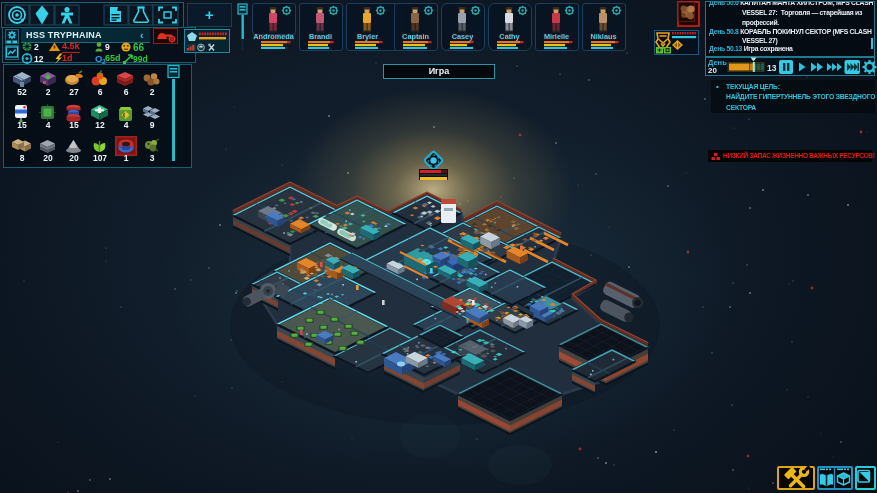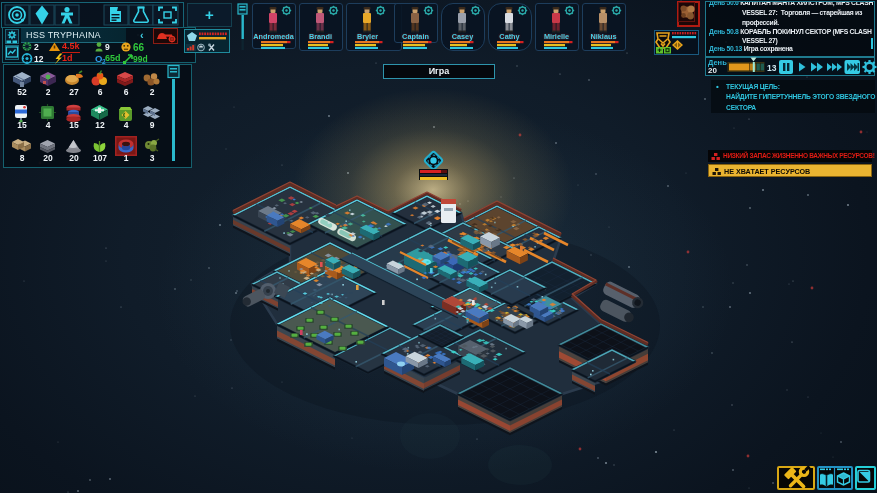--- a/index.html
+++ b/index.html
@@ -1319,21 +1319,21 @@
         <rect x="7.5" y="11.5" width="4.6" height="2.6" fill="#2fc8de"></rect>
       </g>
     </svg>
 
 <div class="abs" style="left:5px;top:45px;width:14px;height:15px;background:#0b1d2d;border:1px solid #1c6476"></div>
 <svg class="abs" style="left:5px;top:45px" width="14" height="15">
       <rect x="1.5" y="2" width="11" height="10" fill="none" stroke="#2fc8de" stroke-width="1.2"></rect>
       <polyline points="3,9.5 5.5,6.5 7.5,8 10.5,4.5" fill="none" stroke="#2fc8de" stroke-width="1.3"></polyline>
     </svg>
 
-<div class="abs" style="left:21px;top:28px;width:105px;height:15px;background:linear-gradient(to right,#073040,#062530);border-bottom:1px solid #1f6a7c;color:#ddeef2;font-size:9px;font-weight:normal;line-height:15px;padding-left:5px;letter-spacing:0.2px">HSS TRYPHAINA</div>
+<div class="abs" style="left:21px;top:28px;width:129px;height:15px;background:linear-gradient(to right,#073040,#062530);border-bottom:1px solid #1f6a7c;color:#ddeef2;font-size:9px;font-weight:bold;line-height:15px;padding-left:5px;letter-spacing:0.2px">HSS TRYPHAINA</div>
 <div class="abs cy" style="left:140px;top:28px;font-size:11px;font-weight:bold;line-height:15px">‹</div>
 
 <div class="abs" style="left:153px;top:28px;width:25px;height:16px;background:#1c0808;border:1.5px solid #8a1d15"></div>
 <svg class="abs" style="left:153px;top:28px" width="25" height="16">
       <g fill="#e03020">
         <path d="M4 11 h10 l-1.5 -4 a4 4 0 0 0 -7 0 z"></path>
         <rect x="12" y="6.5" width="7" height="2.2"></rect>
         <circle cx="19" cy="11" r="2.6" fill="none" stroke="#e03020" stroke-width="1.2"></circle>
         <line x1="19" y1="7.5" x2="19" y2="14.5" stroke="#e03020" stroke-width="1"></line>
         <line x1="15.5" y1="11" x2="22.5" y2="11" stroke="#e03020" stroke-width="1"></line>
@@ -1629,21 +1629,21 @@
         <rect x="3" y="19" width="2" height="2.4"></rect>
         <rect x="5.6" y="17.5" width="2" height="3.9"></rect>
         <rect x="8.2" y="16" width="2" height="5.4"></rect>
       </g>
 <circle cx="17" cy="18.5" r="3.4" fill="#1a3a48" stroke="#9ab4c0" stroke-width="1"></circle>
       <path d="M15 18.5 a2 2 0 0 1 4 0" fill="#c8d8e0"></path>
 <path d="M25 15.5 l5 6 M30 15.5 l-5 6" stroke="#c8d8e0" stroke-width="1.4"></path>
       <circle cx="25.5" cy="16" r="1.4" fill="#8aa4b0"></circle>
 </svg>
 
-<div class="abs" style="left:252px;top:3px;width:44px;height:46px;background:rgba(9,20,34,0.9);border:1.5px solid #1d3d5c;border-radius:3px">
+<div class="abs" style="left:252px;top:3px;width:44px;height:32px;background:rgba(9,20,34,0.9);border:1.5px solid #1d3d5c;border-radius:3px">
 <svg width="41" height="45">
 <g fill="#2aa8a8">
           <circle cx="33.5" cy="6.5" r="3.4" fill="none" stroke="#2aa8a8" stroke-width="1.5"></circle>
           <circle cx="33.5" cy="6.5" r="1.2"></circle>
           <g stroke="#2aa8a8" stroke-width="1.2">
             <line x1="33.5" y1="1.8" x2="33.5" y2="3.2"></line>
             <line x1="33.5" y1="9.8" x2="33.5" y2="11.2"></line>
             <line x1="28.8" y1="6.5" x2="30.2" y2="6.5"></line>
             <line x1="36.8" y1="6.5" x2="38.2" y2="6.5"></line>
             <line x1="30.2" y1="3.2" x2="31.2" y2="4.2"></line>
@@ -1725,21 +1725,21 @@
 <rect x="16" y="26.5" width="3.8" height="2" fill="#222"></rect>
           <rect x="20.3" y="26.5" width="3.8" height="2" fill="#222"></rect>
 </g>
 <text x="20.5" y="34.5" fill="#3fd0e8" font-size="7.3" font-weight="bold" text-anchor="middle" font-family="Liberation Sans" style="text-shadow:0 0 2px #a02020">Bryler</text>
 <rect x="8" y="37" width="24" height="2.2" fill="#e87820"></rect>
         <rect x="32" y="37" width="3.5" height="2.2" fill="#d42020"></rect>
 <rect x="8" y="40" width="21" height="2.2" fill="#e8c020"></rect>
 <rect x="8" y="43" width="23" height="2.2" fill="#2ec8e0"></rect>
 </svg></div>
 
-<div class="abs" style="left:394px;top:3px;width:44px;height:40px;background:rgba(9,20,34,0.9);border:1.5px solid #1d3d5c;border-radius:3px">
+<div class="abs" style="left:394px;top:3px;width:44px;height:48px;background:rgba(9,20,34,0.9);border:1.5px solid #1d3d5c;border-radius:3px">
 <svg width="41" height="45">
 <g fill="#2aa8a8">
           <circle cx="33.5" cy="6.5" r="3.4" fill="none" stroke="#2aa8a8" stroke-width="1.5"></circle>
           <circle cx="33.5" cy="6.5" r="1.2"></circle>
           <g stroke="#2aa8a8" stroke-width="1.2">
             <line x1="33.5" y1="1.8" x2="33.5" y2="3.2"></line>
             <line x1="33.5" y1="9.8" x2="33.5" y2="11.2"></line>
             <line x1="28.8" y1="6.5" x2="30.2" y2="6.5"></line>
             <line x1="36.8" y1="6.5" x2="38.2" y2="6.5"></line>
             <line x1="30.2" y1="3.2" x2="31.2" y2="4.2"></line>
@@ -1757,21 +1757,21 @@
 <rect x="16" y="26.5" width="3.8" height="2" fill="#222"></rect>
           <rect x="20.3" y="26.5" width="3.8" height="2" fill="#222"></rect>
 </g>
 <text x="20.5" y="34.5" fill="#3fd0e8" font-size="7.3" font-weight="bold" text-anchor="middle" font-family="Liberation Sans" style="text-shadow:0 0 2px #a02020">Captain</text>
 <rect x="8" y="37" width="25" height="2.2" fill="#e87820"></rect>
         <rect x="33" y="37" width="3.5" height="2.2" fill="#d42020"></rect>
 <rect x="8" y="40" width="22" height="2.2" fill="#e8c020"></rect>
 <rect x="8" y="43" width="24" height="2.2" fill="#2ec8e0"></rect>
 </svg></div>
 
-<div class="abs" style="left:441px;top:3px;width:44px;height:48px;background:rgba(9,20,34,0.9);border:1.5px solid #1d3d5c;border-radius:12px">
+<div class="abs" style="left:441px;top:3px;width:44px;height:48px;background:rgba(9,20,34,0.9);border:1.5px solid #1d3d5c;border-radius:6px">
 <svg width="41" height="45">
 <g fill="#2aa8a8">
           <circle cx="33.5" cy="6.5" r="3.4" fill="none" stroke="#2aa8a8" stroke-width="1.5"></circle>
           <circle cx="33.5" cy="6.5" r="1.2"></circle>
           <g stroke="#2aa8a8" stroke-width="1.2">
             <line x1="33.5" y1="1.8" x2="33.5" y2="3.2"></line>
             <line x1="33.5" y1="9.8" x2="33.5" y2="11.2"></line>
             <line x1="28.8" y1="6.5" x2="30.2" y2="6.5"></line>
             <line x1="36.8" y1="6.5" x2="38.2" y2="6.5"></line>
             <line x1="30.2" y1="3.2" x2="31.2" y2="4.2"></line>
@@ -1789,21 +1789,21 @@
 <rect x="16" y="26.5" width="3.8" height="2" fill="#222"></rect>
           <rect x="20.3" y="26.5" width="3.8" height="2" fill="#222"></rect>
 </g>
 <text x="20.5" y="34.5" fill="#3fd0e8" font-size="7.3" font-weight="bold" text-anchor="middle" font-family="Liberation Sans" style="text-shadow:0 0 2px #a02020">Casey</text>
 <rect x="8" y="37" width="20" height="2.2" fill="#e87820"></rect>
         <rect x="28" y="37" width="3.5" height="2.2" fill="#d42020"></rect>
 <rect x="8" y="40" width="17" height="2.2" fill="#e8c020"></rect>
 <rect x="8" y="43" width="23" height="2.2" fill="#2ec8e0"></rect>
 </svg></div>
 
-<div class="abs" style="left:488px;top:3px;width:44px;height:48px;background:rgba(9,20,34,0.9);border:1.5px solid #1d3d5c;border-radius:13px">
+<div class="abs" style="left:488px;top:3px;width:44px;height:48px;background:rgba(9,20,34,0.9);border:1.5px solid #1d3d5c;border-radius:7px">
 <svg width="41" height="45">
 <g fill="#2aa8a8">
           <circle cx="33.5" cy="6.5" r="3.4" fill="none" stroke="#2aa8a8" stroke-width="1.5"></circle>
           <circle cx="33.5" cy="6.5" r="1.2"></circle>
           <g stroke="#2aa8a8" stroke-width="1.2">
             <line x1="33.5" y1="1.8" x2="33.5" y2="3.2"></line>
             <line x1="33.5" y1="9.8" x2="33.5" y2="11.2"></line>
             <line x1="28.8" y1="6.5" x2="30.2" y2="6.5"></line>
             <line x1="36.8" y1="6.5" x2="38.2" y2="6.5"></line>
             <line x1="30.2" y1="3.2" x2="31.2" y2="4.2"></line>
@@ -2007,30 +2007,20 @@
 <svg style="position:absolute;left:3px;top:2.5px" width="10" height="8">
         <g fill="#d42020">
           <rect x="3" y="0" width="3.4" height="3"></rect>
           <rect x="0.5" y="4" width="3.4" height="3"></rect>
           <rect x="5.5" y="4" width="3.4" height="3"></rect>
         </g>
       </svg>
 <div style="position:absolute;left:15px;top:2px;color:#e01c14;font-size:6.5px;font-weight:bold;letter-spacing:-0.3px;white-space:nowrap">НИЗКИЙ ЗАПАС ЖИЗНЕННО ВАЖНЫХ РЕСУРСОВ!</div>
 </div>
 
-<div class="abs" style="left:708px;top:164px;width:164px;height:13px;background:#eab431;border:1px solid #8a6410">
-<svg style="position:absolute;left:3px;top:2.5px" width="10" height="8">
-        <g fill="#1c1508">
-          <rect x="3" y="0" width="3.4" height="3"></rect>
-          <rect x="0.5" y="4" width="3.4" height="3"></rect>
-          <rect x="5.5" y="4" width="3.4" height="3"></rect>
-        </g>
-      </svg>
-<div style="position:absolute;left:15px;top:2px;color:#0c0a04;font-size:7.2px;font-weight:bold;white-space:nowrap">НЕ ХВАТАЕТ РЕСУРСОВ</div>
-</div>
 
 <div class="abs" style="left:777px;top:466px;width:38px;height:24px;background:#070604;border:2px solid #d8a714;border-radius:2px"></div>
 <svg class="abs" style="left:777px;top:466px" width="38" height="24">
 <g fill="#ecb618" stroke="#ecb618">
 <rect x="7.5" y="4" width="11.5" height="6.4" rx="1" transform="rotate(-45 13.2 7.2)" stroke="none"></rect>
 <line x1="15.5" y1="9.5" x2="26.5" y2="20.5" stroke-width="3.8" stroke-linecap="round"></line>
 <circle cx="27" cy="5.8" r="3.7" fill="none" stroke-width="3.1"></circle>
 <rect x="25.4" y="-1.8" width="3.2" height="5.6" fill="#070604" stroke="none" transform="rotate(45 27 5.8)"></rect>
 <line x1="24.6" y1="8.6" x2="13.5" y2="19.7" stroke-width="3.4" stroke-linecap="round"></line>
 </g>

